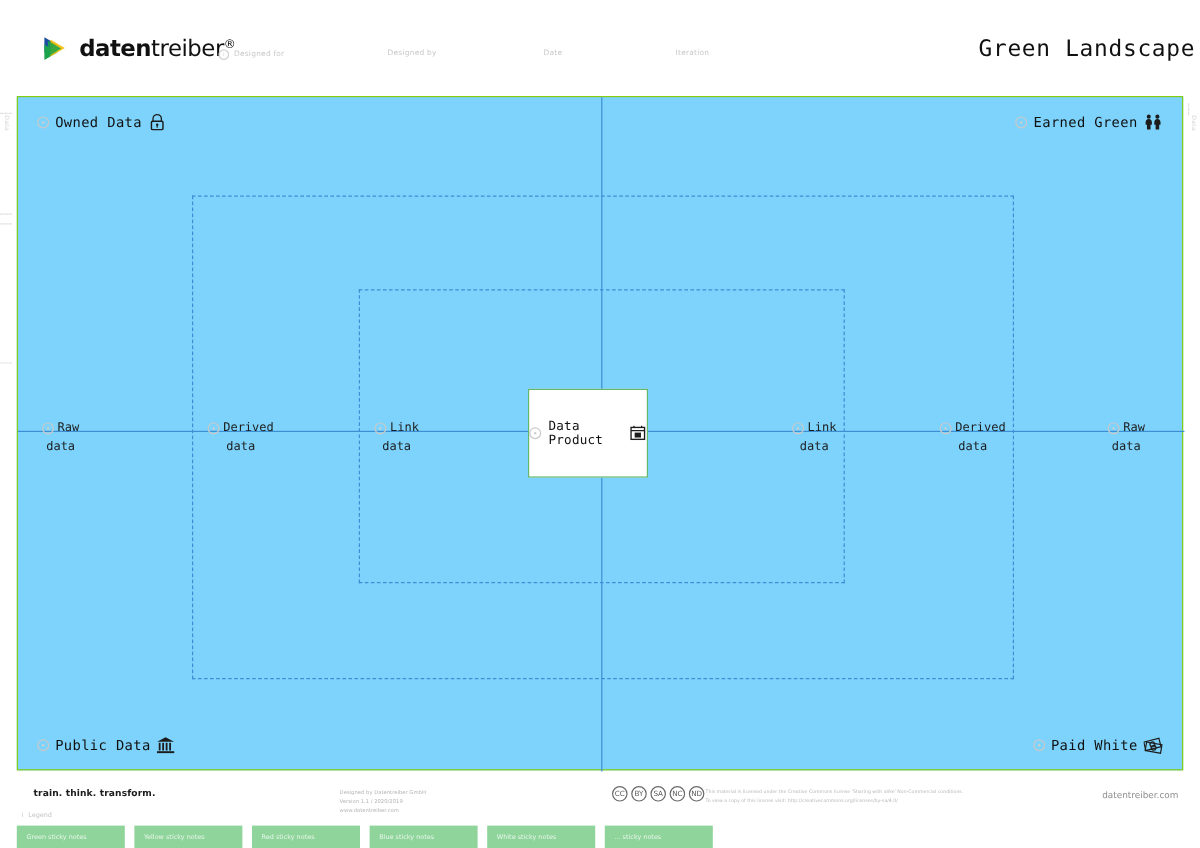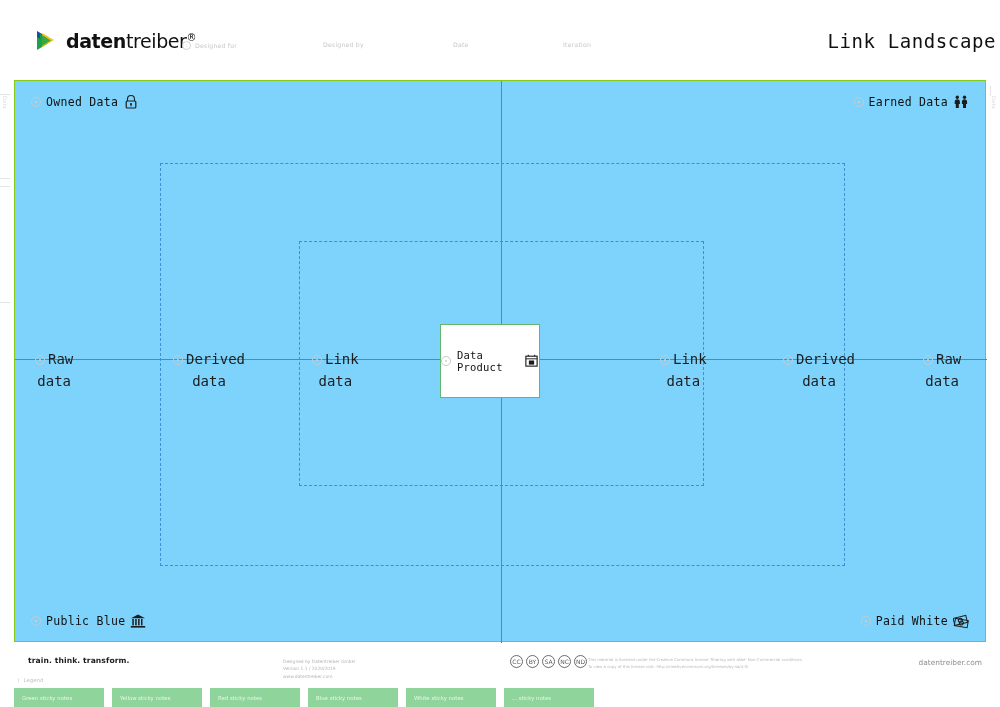--- a/index.html
+++ b/index.html
@@ -37,21 +37,21 @@
   .corner.tl{left:16px;top:13px;}
   .corner.tr{right:16px;top:13px;}
   .corner.bl{left:16px;bottom:12px;}
   .corner.br{right:16px;bottom:12px;}
   .info-dot{width:8px;height:8px;min-width:8px;border:.8px solid #c9c9c9;border-radius:50%;
       display:inline-block;position:relative;}
   .info-dot::after{content:"";position:absolute;left:50%;top:50%;width:2px;height:2px;margin:-1px 0 0 -1px;
       background:#cfcfcf;border-radius:50%;}
   .ico{width:16px;height:16px;display:inline-block;}
   
-  .tick{position:absolute;font-size:14px;color:#1c1c1c;line-height:1.55;white-space:nowrap;}
+  .tick{position:absolute;font-size:10px;color:#1c1c1c;line-height:1.55;white-space:nowrap;}
   .tick .row1{display:flex;align-items:center;gap:3px;}
   .tick .row2{text-align:center;}
   .tick.r .row1{justify-content:flex-end;}
   .tick.r .row2{text-align:center;}
   
   .node{position:absolute;left:425px;top:243px;width:100px;height:74px;border:1.5px solid #63b76c;
       background:#fff;display:flex;align-items:center;justify-content:center;gap:6px;box-sizing:border-box;}
   .node-label{font-size:10.5px;color:#111;letter-spacing:.2px;}
   
   .edge-tag{position:absolute;font-size:5px;color:#d6d6d6;
@@ -103,21 +103,21 @@
   <div class="meta-field" style="left:307px">
     <span>Designed by</span>
   </div>
   <div class="meta-field" style="left:437px">
     <span>Date</span>
   </div>
   <div class="meta-field" style="left:547px">
     <span>Iteration</span>
   </div>
 
-  <div class="page-title">Link Landscape</div>
+  <div class="page-title">Green Landscape</div>
 </div>
 
 <div class="edge-dash" style="left:0;top:94px;width:10px"></div>
 <div class="edge-dash" style="left:0;top:178px;width:10px"></div>
 <div class="edge-dash" style="left:0;top:186px;width:10px"></div>
 <div class="edge-dash" style="left:0;top:302px;width:10px"></div>
 <div class="edge-dash-v" style="left:990px;top:86px;height:10px"></div>
 <div class="edge-tag" style="left:2px;top:96px;writing-mode:vertical-rl">Data</div>
 <div class="edge-tag" style="left:991px;top:96px;writing-mode:vertical-rl">Data</div>
 
@@ -137,34 +137,34 @@
         <path d="M4.5 7 V5 a3.5 3.5 0 0 1 7 0 V7" fill="none" stroke="#1c1c1c" stroke-width="1.1"></path>
         <rect x="3.2" y="7" width="9.6" height="7" rx="1" fill="none" stroke="#1c1c1c" stroke-width="1.2"></rect>
         <circle cx="8" cy="10" r="1" fill="#1c1c1c"></circle>
         <rect x="7.5" y="10" width="1" height="2.4" fill="#1c1c1c"></rect>
       </svg>
     </span>
   </div>
 
   <div class="corner tr">
     <span class="info-dot"></span>
-    <span>Earned Data</span>
+    <span>Earned Green</span>
     <span class="ico">
       <svg width="16" height="16" viewBox="0 0 16 16">
         <circle cx="4.3" cy="3.2" r="1.7" fill="#1c1c1c"></circle>
         <path d="M4.3 5.2 c-1.7 0-2.6 1.2-2.6 2.8 v2 h1.1 v4 h3 v-4 h1.1 v-2 c0-1.6-.9-2.8-2.6-2.8z" fill="#1c1c1c"></path>
         <circle cx="11.5" cy="3.2" r="1.7" fill="#1c1c1c"></circle>
         <path d="M11.5 5.2 c-1.7 0-2.6 1.2-2.6 2.8 v2 h1.1 v4 h3 v-4 h1.1 v-2 c0-1.6-.9-2.8-2.6-2.8z" fill="#1c1c1c"></path>
       </svg>
     </span>
   </div>
 
   <div class="corner bl">
     <span class="info-dot"></span>
-    <span>Public Blue</span>
+    <span>Public Data</span>
     <span class="ico">
       <svg width="16" height="16" viewBox="0 0 16 16">
         <path d="M8 1.4 L15 5.2 H1 Z" fill="#1c1c1c"></path>
         <rect x="2.3" y="6" width="1.5" height="6.4" fill="#1c1c1c"></rect>
         <rect x="5.2" y="6" width="1.5" height="6.4" fill="#1c1c1c"></rect>
         <rect x="8.1" y="6" width="1.5" height="6.4" fill="#1c1c1c"></rect>
         <rect x="11" y="6" width="1.5" height="6.4" fill="#1c1c1c"></rect>
         <rect x="0.8" y="13" width="14.4" height="1.6" fill="#1c1c1c"></rect>
       </svg>
     </span>

